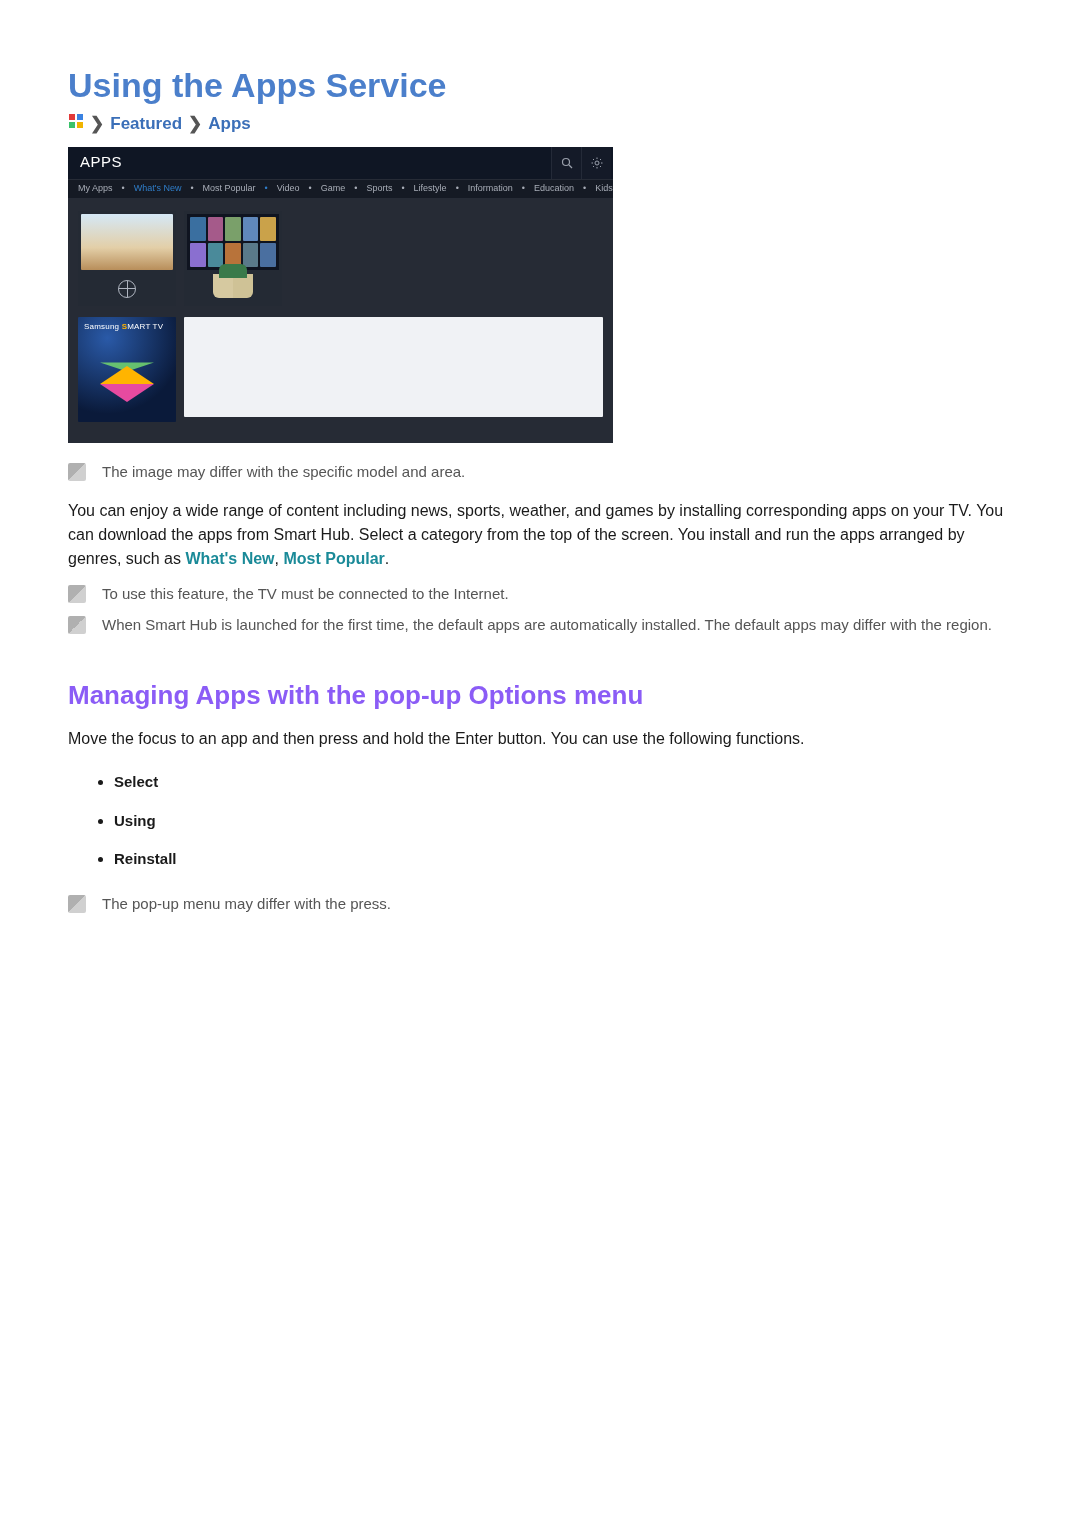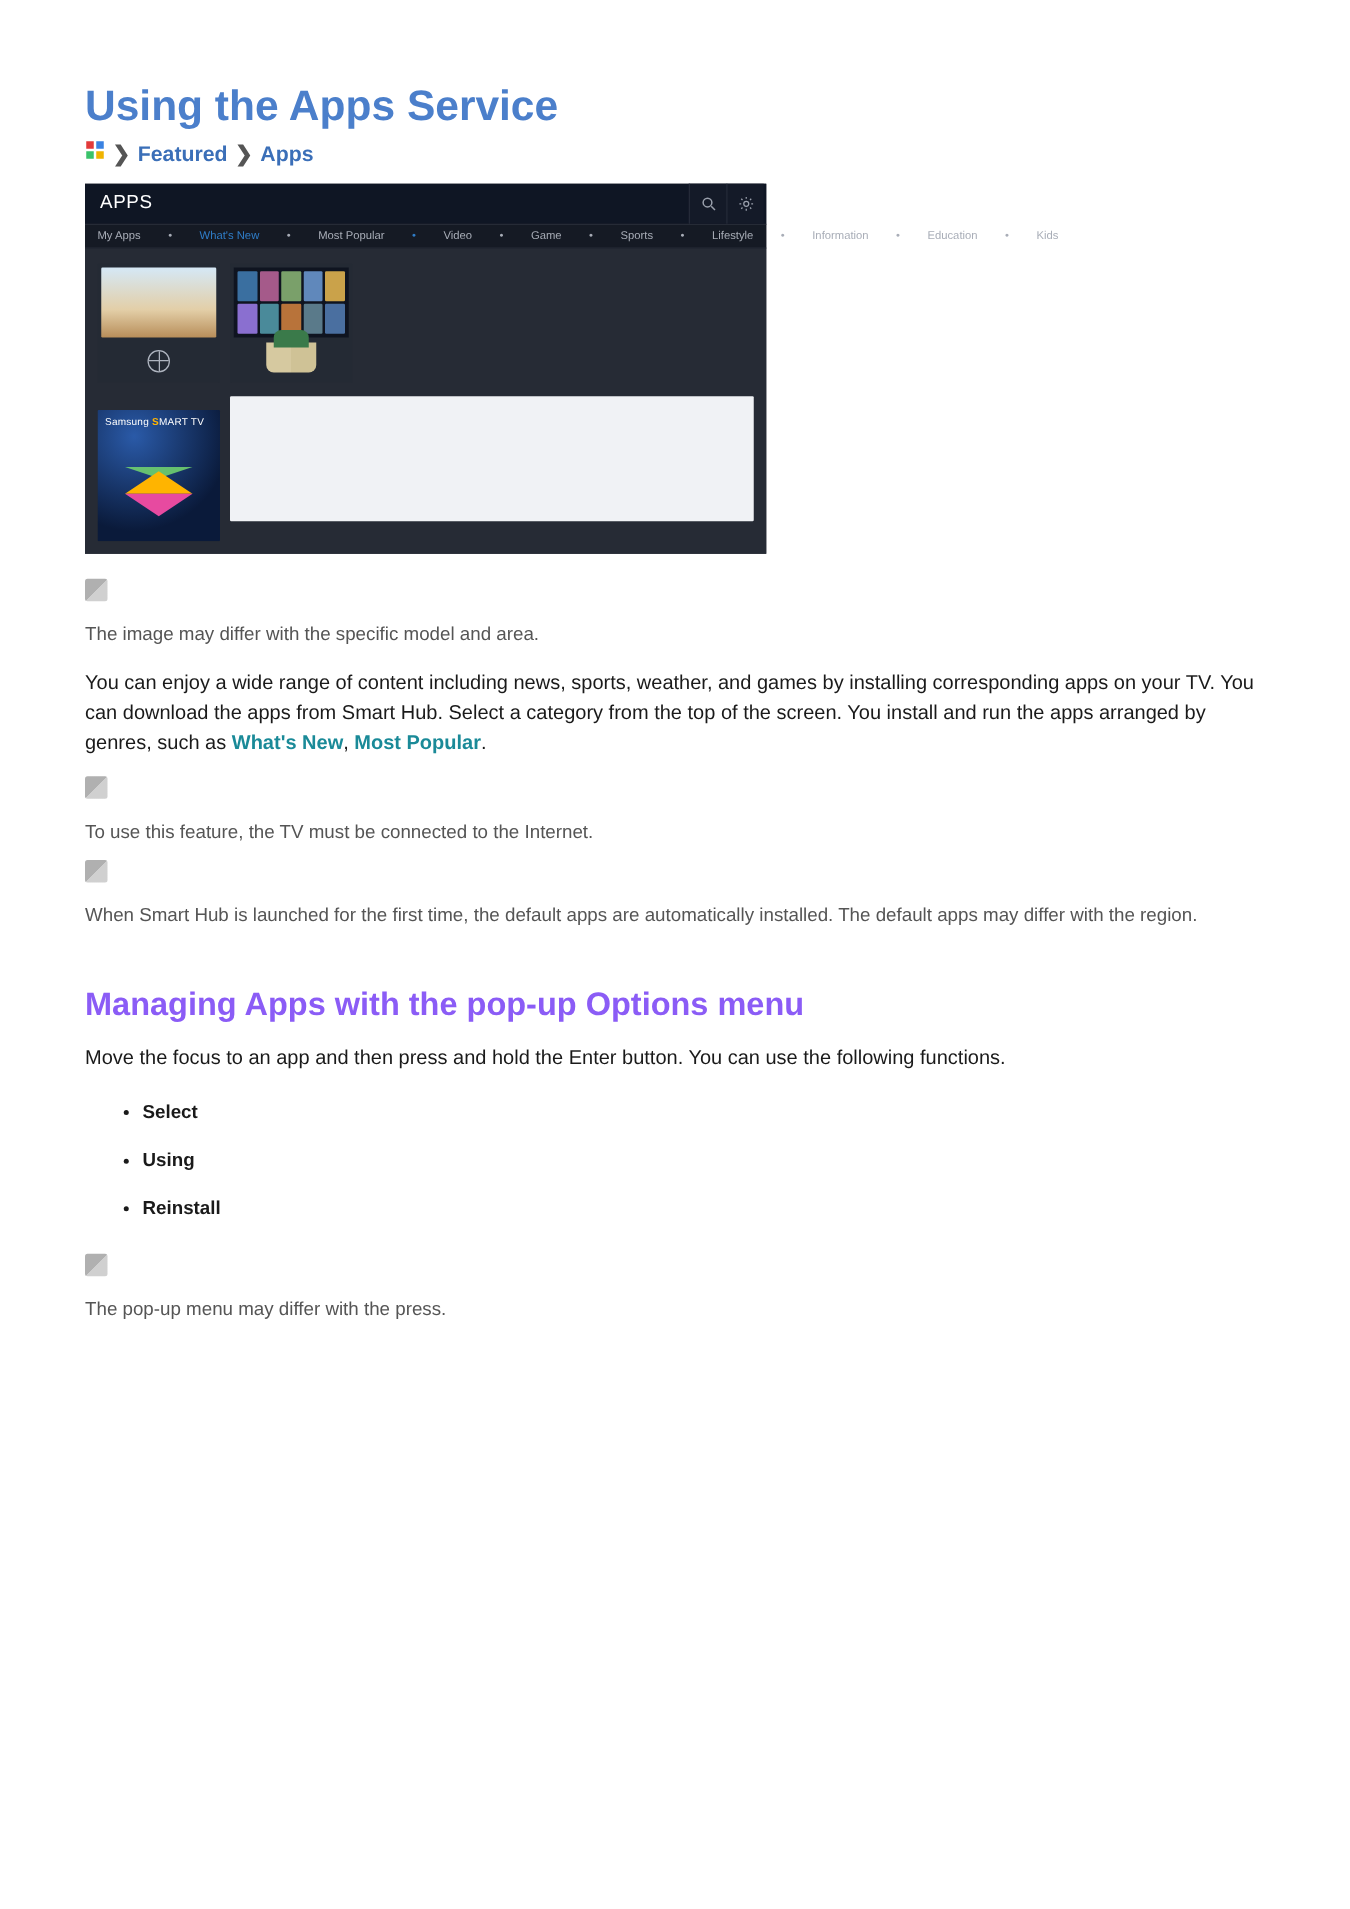--- a/index.html
+++ b/index.html
@@ -55,21 +55,21 @@
     color: #9aa0ac;
     font-size: 12px;
   }
   .shot-tabs {
     height: 20px;
     background: #151a24;
     border-top: 1px solid #262b36;
     border-bottom: 1px solid #262b36;
     display: flex;
     align-items: center;
-    gap: 17px;
+    gap: 4px;
     padding: 0 10px;
     color: #a8adb7;
     font-size: 9px;
   }
   .shot-tab { white-space: nowrap; }
   .shot-tab.active { color: #2f7dc8; }
   .dot { color: #a8adb7; padding: 0 5px; }
   .shot-body {
     position: relative;
     height: calc(100% - 52px);
@@ -78,21 +78,21 @@
   .app-cell {
     position: absolute;
     background: #242a34;
     display: flex; flex-direction: column; align-items: center; justify-content: center;
     border-radius: 1px;
     overflow: hidden;
     font-size: 8px;
     color: #c0c4cc;
   }
   .row1 { top: 12px; height: 95px; }
-  .row2 { top: 118px; height: 105px; margin-top: 11px; }
+  .row2 { top: 118px; height: 105px; }
   .col1 { left: 10px; width: 98px; }
   .col2 { left: 116px; width: 98px; }
   
   .promo-thumb {
     position: absolute; top:3px; left:3px; right:3px; height: 56px;
     background: linear-gradient(180deg,#d5e8f6 0%, #e3cfa8 60%, #b88e5a 100%);
     border-radius: 1px;
   }
   .globe {
     width: 18px; height:18px; border-radius:50%; border:1px solid #aeb4bf;
@@ -149,21 +149,20 @@
     background:#f0f2f5; border-radius:1px;
   }
   
   .note-row {
     display: flex;
     gap: 16px;
     align-items: flex-start;
     font-size: 15px;
     color: #555;
     margin: 8px 0;
-    flex-direction: column;
   }
   .note-icon {
     flex: 0 0 18px;
     height: 18px; width:18px;
     border-radius:2px;
     background: linear-gradient(135deg,#b0b0b0 0 50%, #d0d0d0 50% 100%);
     margin-top:2px;
   }
   .body-para {
     font-size: 16px;

